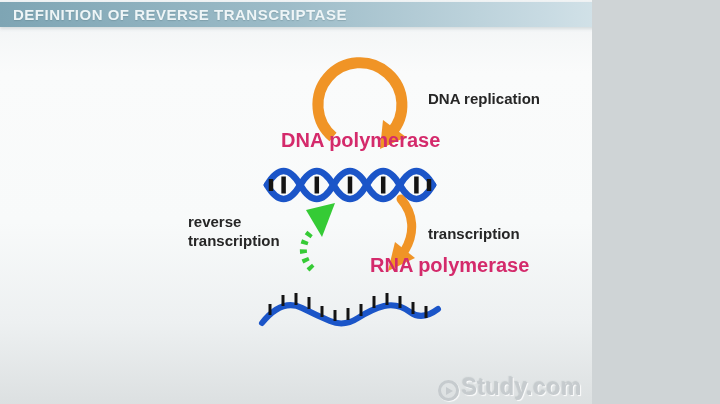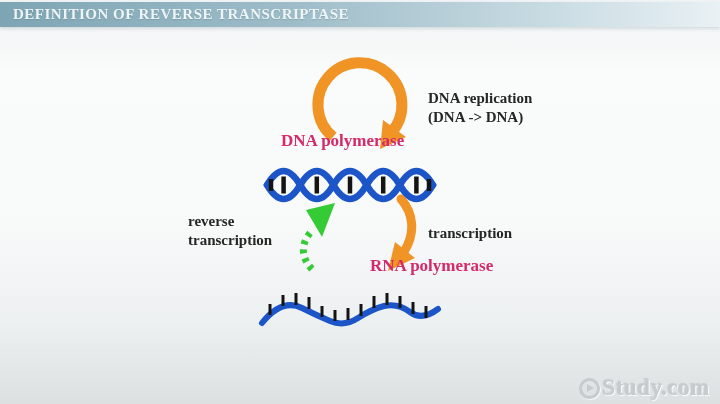--- a/index.html
+++ b/index.html
@@ -1,47 +1,47 @@
 <!DOCTYPE html>
 <html><head>
 <meta charset="utf-8">
 <style>
   html,body{margin:0;padding:0;background:#cfd4d6;}
   .stage{
-    position:relative;width:720px;height:404px;overflow:hidden;
-    font-family:Liberation Serif, serif;
+    position:relative;width:592px;height:404px;overflow:hidden;
+    font-family:Liberation Sans, sans-serif;
     background:linear-gradient(180deg,#f0f3f4 0%,#fafbfb 18%,#f8fafa 55%,#edf0f1 80%,#dce0e1 100%);
   }
   
   .titlebar{
     position:absolute;top:2px;left:0;width:720px;height:25px;
     background:linear-gradient(90deg,#7ea5b4 0%,#9dbcc8 40%,#c7dae2 75%,#e9f1f4 100%);
     box-shadow:0 2px 3px rgba(80,100,110,0.18);
     display:flex;align-items:center;
   }
   .titlebar .title{
     padding-left:13px;font-size:15px;font-weight:700;letter-spacing:0.5px;
     color:#eef5f7;text-shadow:0 1px 1px rgba(90,120,130,0.35);
     white-space:nowrap;
   }
   
   svg.diagram{position:absolute;top:0;left:0;}
   
   .lbl{position:absolute;white-space:nowrap;font-weight:700;}
   .dark{color:#262626;font-size:15px;line-height:19px;}
-  .enzyme{color:#d42a6b;font-size:17px;line-height:21px;}
+  .enzyme{color:#d42a6b;font-size:20px;line-height:21px;}
   .lbl-dna-polymerase{left:281px;top:130px;}
   .lbl-dna-replication{left:428px;top:89px;}
   .lbl-reverse-transcription{left:188px;top:212px;}
   .lbl-rev-transcriptase{left:188px;top:259px;}
   .lbl-transcription{left:428px;top:224px;}
   .lbl-rna-polymerase{left:370px;top:255px;}
   
   .watermark{
-    position:absolute;right:10px;bottom:3px;display:flex;align-items:center;
+    position:absolute;right:10px;bottom:3px;display:flex;align-items:flex-end;
     color:#c6cbce;font-weight:700;font-size:23px;letter-spacing:0.5px;
     text-shadow:1px 1px 1px rgba(255,255,255,0.95), -1px -1px 1px rgba(120,130,135,0.25);
   }
   .play-circle{
     width:15px;height:15px;border:3px solid #c6cbce;border-radius:50%;
     margin-right:3px;display:flex;align-items:center;justify-content:center;
     box-shadow:1px 1px 1px rgba(255,255,255,0.9);
   }
   .play-tri{
     width:0;height:0;border-top:4px solid transparent;border-bottom:4px solid transparent;
@@ -105,21 +105,20 @@
         <line x1="413" y1="302" x2="413" y2="314"></line>
         <line x1="426" y1="306" x2="426" y2="318"></line>
       </g>
     </g>
   </svg>
 
   <div class="lbl enzyme lbl-dna-polymerase">DNA polymerase</div>
 
   <div class="lbl dark lbl-dna-replication">
     <div>DNA replication</div>
-    <div>(DNA -&gt; DNA)</div>
   </div>
 
   <div class="lbl dark lbl-reverse-transcription">
     <div>reverse</div>
     <div>transcription</div>
   </div>
 
 
   <div class="lbl dark lbl-transcription">
     <div>transcription</div>

